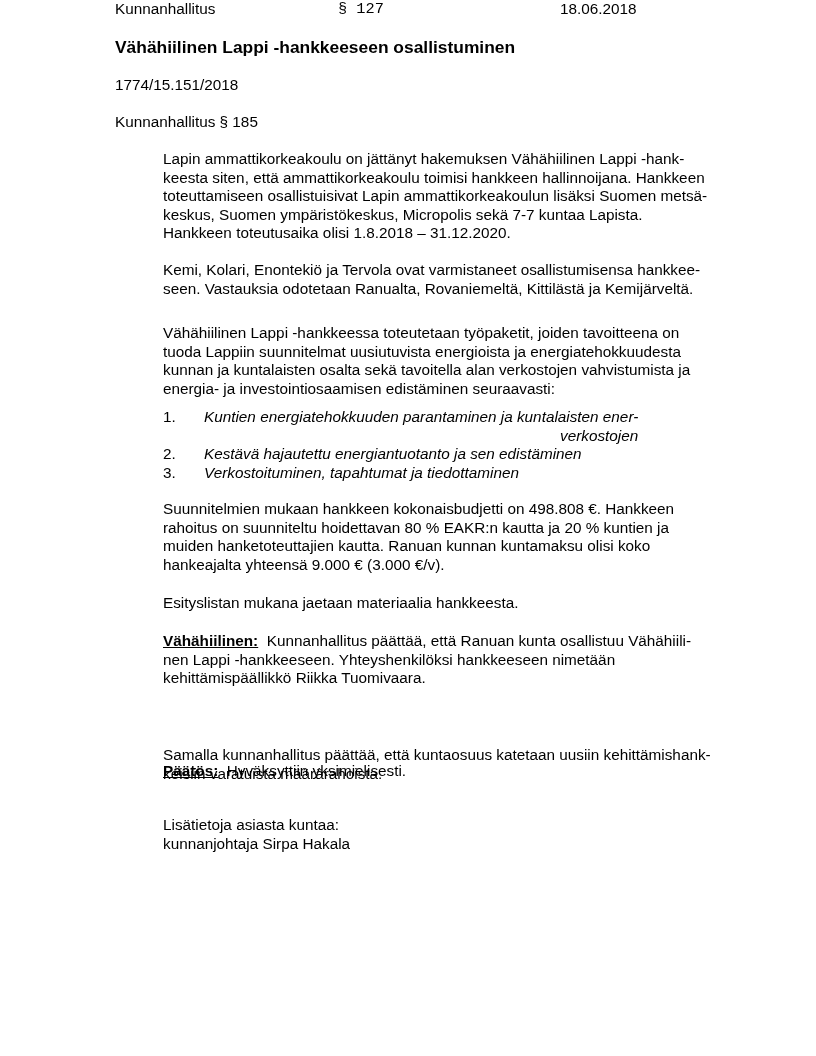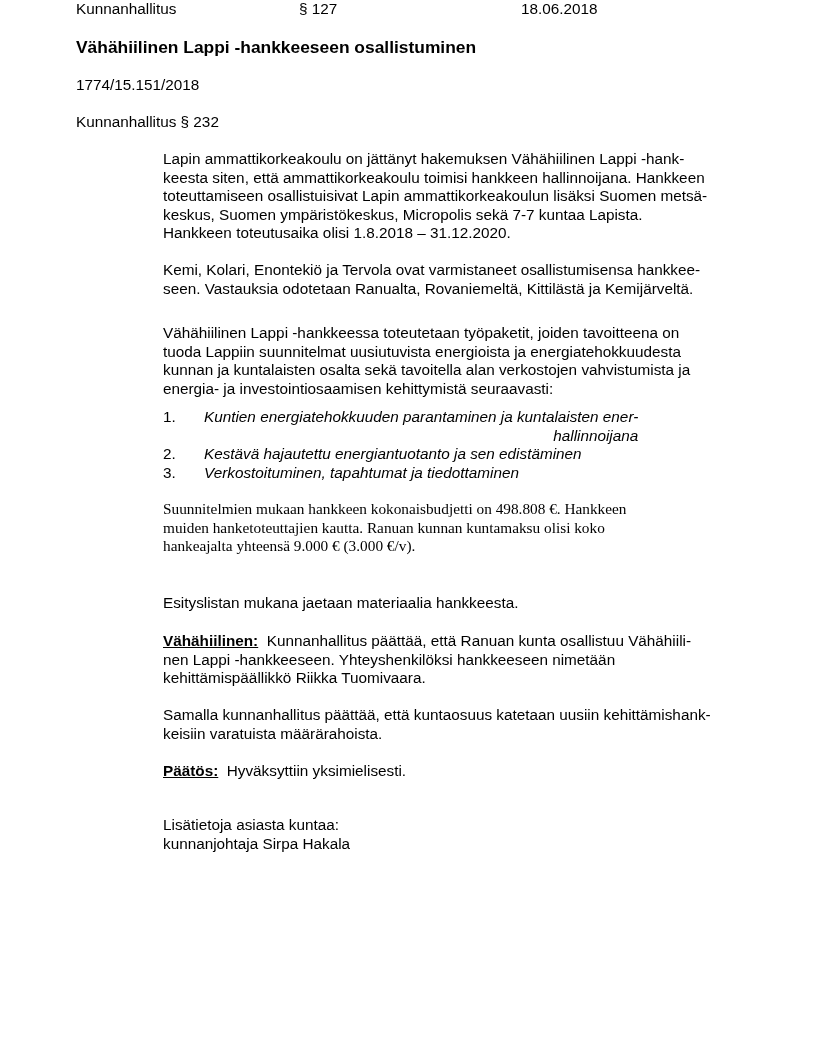--- a/index.html
+++ b/index.html
@@ -9,23 +9,23 @@
     }
     body {
       width: 816px;
       height: 1056px;
       position: relative;
       overflow: hidden;
       font-family: "Liberation Sans", sans-serif;
       color: #000000;
       font-size: 15.3px;
     }
-    .abs { position: absolute; white-space: nowrap; }
+    .abs { position: absolute; white-space: nowrap; margin-left: 39px; }
     .header-left { left: 76px; top: 0px; }
-    .header-mid { left: 299px; top: 0px; }
+    .header-mid { left: 299px; top: 0px; font-family: Liberation Mono, monospace; }
     .header-right { left: 521px; top: 0px; }
     .title {
       left: 76px; top: 37px;
       font-weight: bold;
       font-size: 17.4px;
     }
     .ref { left: 76px; top: 76px; }
     .section { left: 76px; top: 113px; }
     .para {
       position: absolute;
@@ -49,81 +49,82 @@
 <body>
 
 <div class="abs header-left">Kunnanhallitus</div>
 <div class="abs header-mid">§ 127</div>
 <div class="abs header-right">18.06.2018</div>
 
 <div class="abs title">Vähähiilinen Lappi -hankkeeseen osallistuminen</div>
 
 <div class="abs ref">1774/15.151/2018</div>
 
-<div class="abs section">Kunnanhallitus § 232</div>
+<div class="abs section">Kunnanhallitus § 185</div>
 
 <div class="para" style="top:150px;">
   <span class="line">Lapin ammattikorkeakoulu on jättänyt hakemuksen Vähähiilinen Lappi -hank-</span>
   <span class="line">keesta siten, että ammattikorkeakoulu toimisi hankkeen hallinnoijana. Hankkeen</span>
   <span class="line">toteuttamiseen osallistuisivat Lapin ammattikorkeakoulun lisäksi Suomen metsä-</span>
   <span class="line">keskus, Suomen ympäristökeskus, Micropolis sekä 7-7 kuntaa Lapista.</span>
   <span class="line">Hankkeen toteutusaika olisi 1.8.2018 – 31.12.2020.</span>
 </div>
 
 <div class="para" style="top:261px;">
   <span class="line">Kemi, Kolari, Enontekiö ja Tervola ovat varmistaneet osallistumisensa hankkee-</span>
   <span class="line">seen. Vastauksia odotetaan Ranualta, Rovaniemeltä, Kittilästä ja Kemijärveltä.</span>
 </div>
 
 <div class="para" style="top:324px;">
   <span class="line">Vähähiilinen Lappi -hankkeessa toteutetaan työpaketit, joiden tavoitteena on</span>
   <span class="line">tuoda Lappiin suunnitelmat uusiutuvista energioista ja energiatehokkuudesta</span>
   <span class="line">kunnan ja kuntalaisten osalta sekä tavoitella alan verkostojen vahvistumista ja</span>
-  <span class="line">energia- ja investointiosaamisen kehittymistä seuraavasti:</span>
+  <span class="line">energia- ja investointiosaamisen edistäminen seuraavasti:</span>
 </div>
 
 <div class="list" style="top:408px;">
   <div class="list-item">
     <span class="list-num">1.</span>
     <span class="list-text">
       <span class="line">Kuntien energiatehokkuuden parantaminen ja kuntalaisten ener-</span>
-      <span class="line">hallinnoijana</span>
+      <span class="line">verkostojen</span>
     </span>
   </div>
   <div class="list-item">
     <span class="list-num">2.</span>
     <span class="list-text">
       <span class="line">Kestävä hajautettu energiantuotanto ja sen edistäminen</span>
     </span>
   </div>
   <div class="list-item">
     <span class="list-num">3.</span>
     <span class="list-text">
       <span class="line">Verkostoituminen, tapahtumat ja tiedottaminen</span>
     </span>
   </div>
 </div>
 
-<div class="para" style="top:500px;font-family:Liberation Serif, serif;">
+<div class="para" style="top:500px;">
   <span class="line">Suunnitelmien mukaan hankkeen kokonaisbudjetti on 498.808 €. Hankkeen</span>
+  <span class="line">rahoitus on suunniteltu hoidettavan 80 % EAKR:n kautta ja 20 % kuntien ja</span>
   <span class="line">muiden hanketoteuttajien kautta. Ranuan kunnan kuntamaksu olisi koko</span>
   <span class="line">hankeajalta yhteensä 9.000 € (3.000 €/v).</span>
 </div>
 
 <div class="para" style="top:594px;">
   <span class="line">Esityslistan mukana jaetaan materiaalia hankkeesta.</span>
 </div>
 
 <div class="para" style="top:632px;">
   <span class="line"><span class="ul-bold">Vähähiilinen:</span>&nbsp; <span>Kunnanhallitus päättää, että Ranuan kunta osallistuu Vähähiili-</span></span>
   <span class="line">nen Lappi -hankkeeseen. Yhteyshenkilöksi hankkeeseen nimetään</span>
   <span class="line">kehittämispäällikkö Riikka Tuomivaara.</span>
 </div>
 
-<div class="para" style="top:706px;">
+<div class="para" style="top:746px;">
   <span class="line">Samalla kunnanhallitus päättää, että kuntaosuus katetaan uusiin kehittämishank-</span>
   <span class="line">keisiin varatuista määrärahoista.</span>
 </div>
 
 <div class="para" style="top:762px;">
   <span class="line"><span class="ul-bold">Päätös:</span>&nbsp; <span>Hyväksyttiin yksimielisesti.</span></span>
 </div>
 
 <div class="para" style="top:816px;">
   <span class="line">Lisätietoja asiasta kuntaa:</span>

